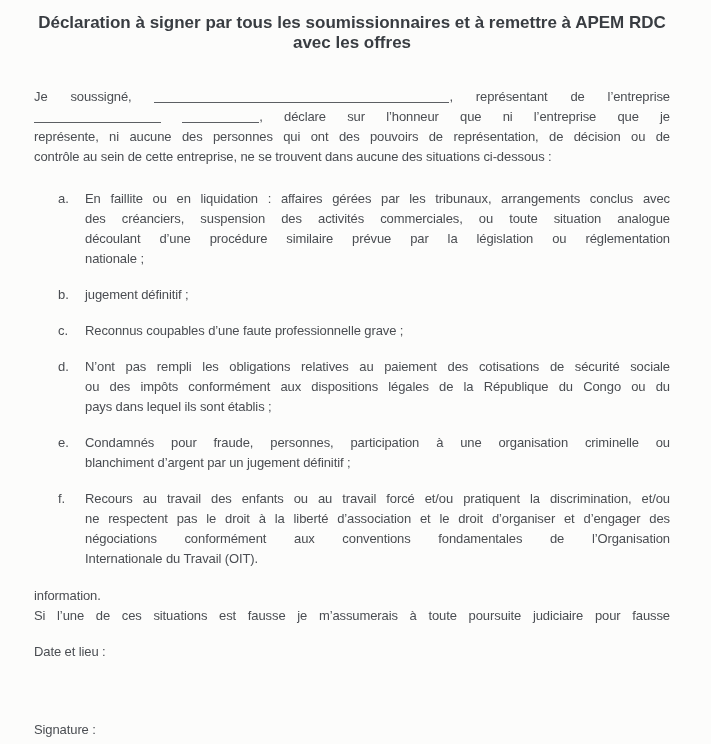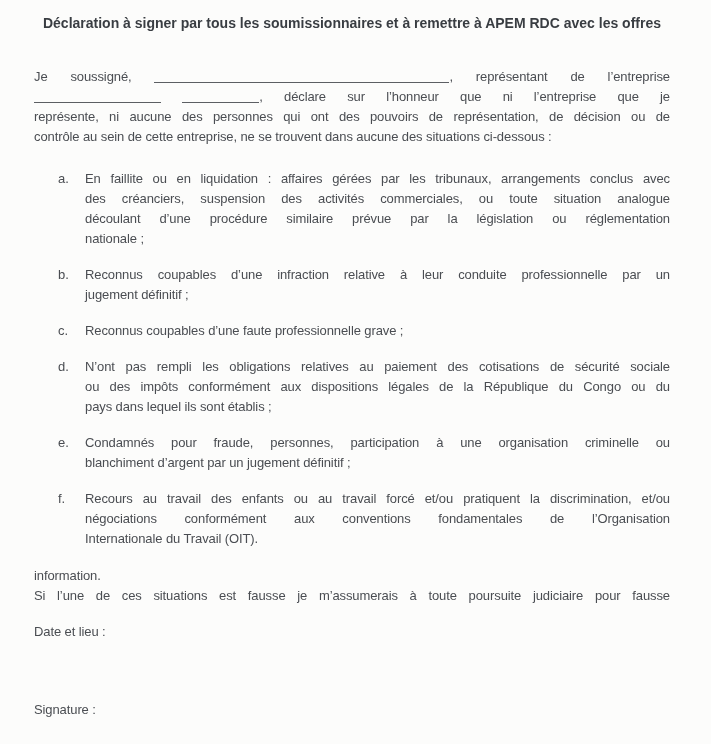--- a/index.html
+++ b/index.html
@@ -12,21 +12,21 @@
     font-family: "Liberation Sans", sans-serif;
     font-size: 13px;
     line-height: 20px;
     letter-spacing: -0.1px;
     color: #4a4d52;
     padding: 13px 41px 0 34px;
     overflow: hidden;
   }
   .title {
     font-weight: bold;
-    font-size: 14px;
+    font-size: 17px;
     color: #393d42;
     text-align: center;
     margin-bottom: 34px;
     letter-spacing: 0;
   }
   .line { text-align: justify; }
   .line.fill { text-align-last: justify; }
   .blank {
     display: inline-block;
     height: 11px;
@@ -61,21 +61,20 @@
         <div class="item-lines">
           <div class="line fill">En faillite ou en liquidation : affaires gérées par les tribunaux, arrangements conclus avec</div>
           <div class="line fill">des créanciers, suspension des activités commerciales, ou toute situation analogue</div>
           <div class="line fill">découlant d’une procédure similaire prévue par la législation ou réglementation</div>
           <div class="line">nationale ;</div>
         </div>
       </div>
       <div class="list-item">
         <div class="marker">b.</div>
         <div class="item-lines">
-          <div class="line fill">Reconnus coupables d’une infraction relative à leur conduite professionnelle par un</div>
           <div class="line">jugement définitif ;</div>
         </div>
       </div>
       <div class="list-item">
         <div class="marker">c.</div>
         <div class="item-lines">
           <div class="line">Reconnus coupables d’une faute professionnelle grave ;</div>
         </div>
       </div>
       <div class="list-item">
@@ -90,20 +89,21 @@
         <div class="marker">e.</div>
         <div class="item-lines">
           <div class="line fill">Condamnés pour fraude, personnes, participation à une organisation criminelle ou</div>
           <div class="line">blanchiment d’argent par un jugement définitif ;</div>
         </div>
       </div>
       <div class="list-item">
         <div class="marker">f.</div>
         <div class="item-lines">
           <div class="line fill">Recours au travail des enfants ou au travail forcé et/ou pratiquent la discrimination, et/ou</div>
+          <div class="line fill">ne respectent pas le droit à la liberté d’association et le droit d’organiser et d’engager des</div>
           <div class="line fill">négociations conformément aux conventions fondamentales de l’Organisation</div>
           <div class="line">Internationale du Travail (OIT).</div>
         </div>
       </div>
     </div>
 
   <div class="closing" id="closing">
       <div class="line">information.</div>
       <div class="line fill">Si l’une de ces situations est fausse je m’assumerais à toute poursuite judiciaire pour fausse</div>
     </div>

